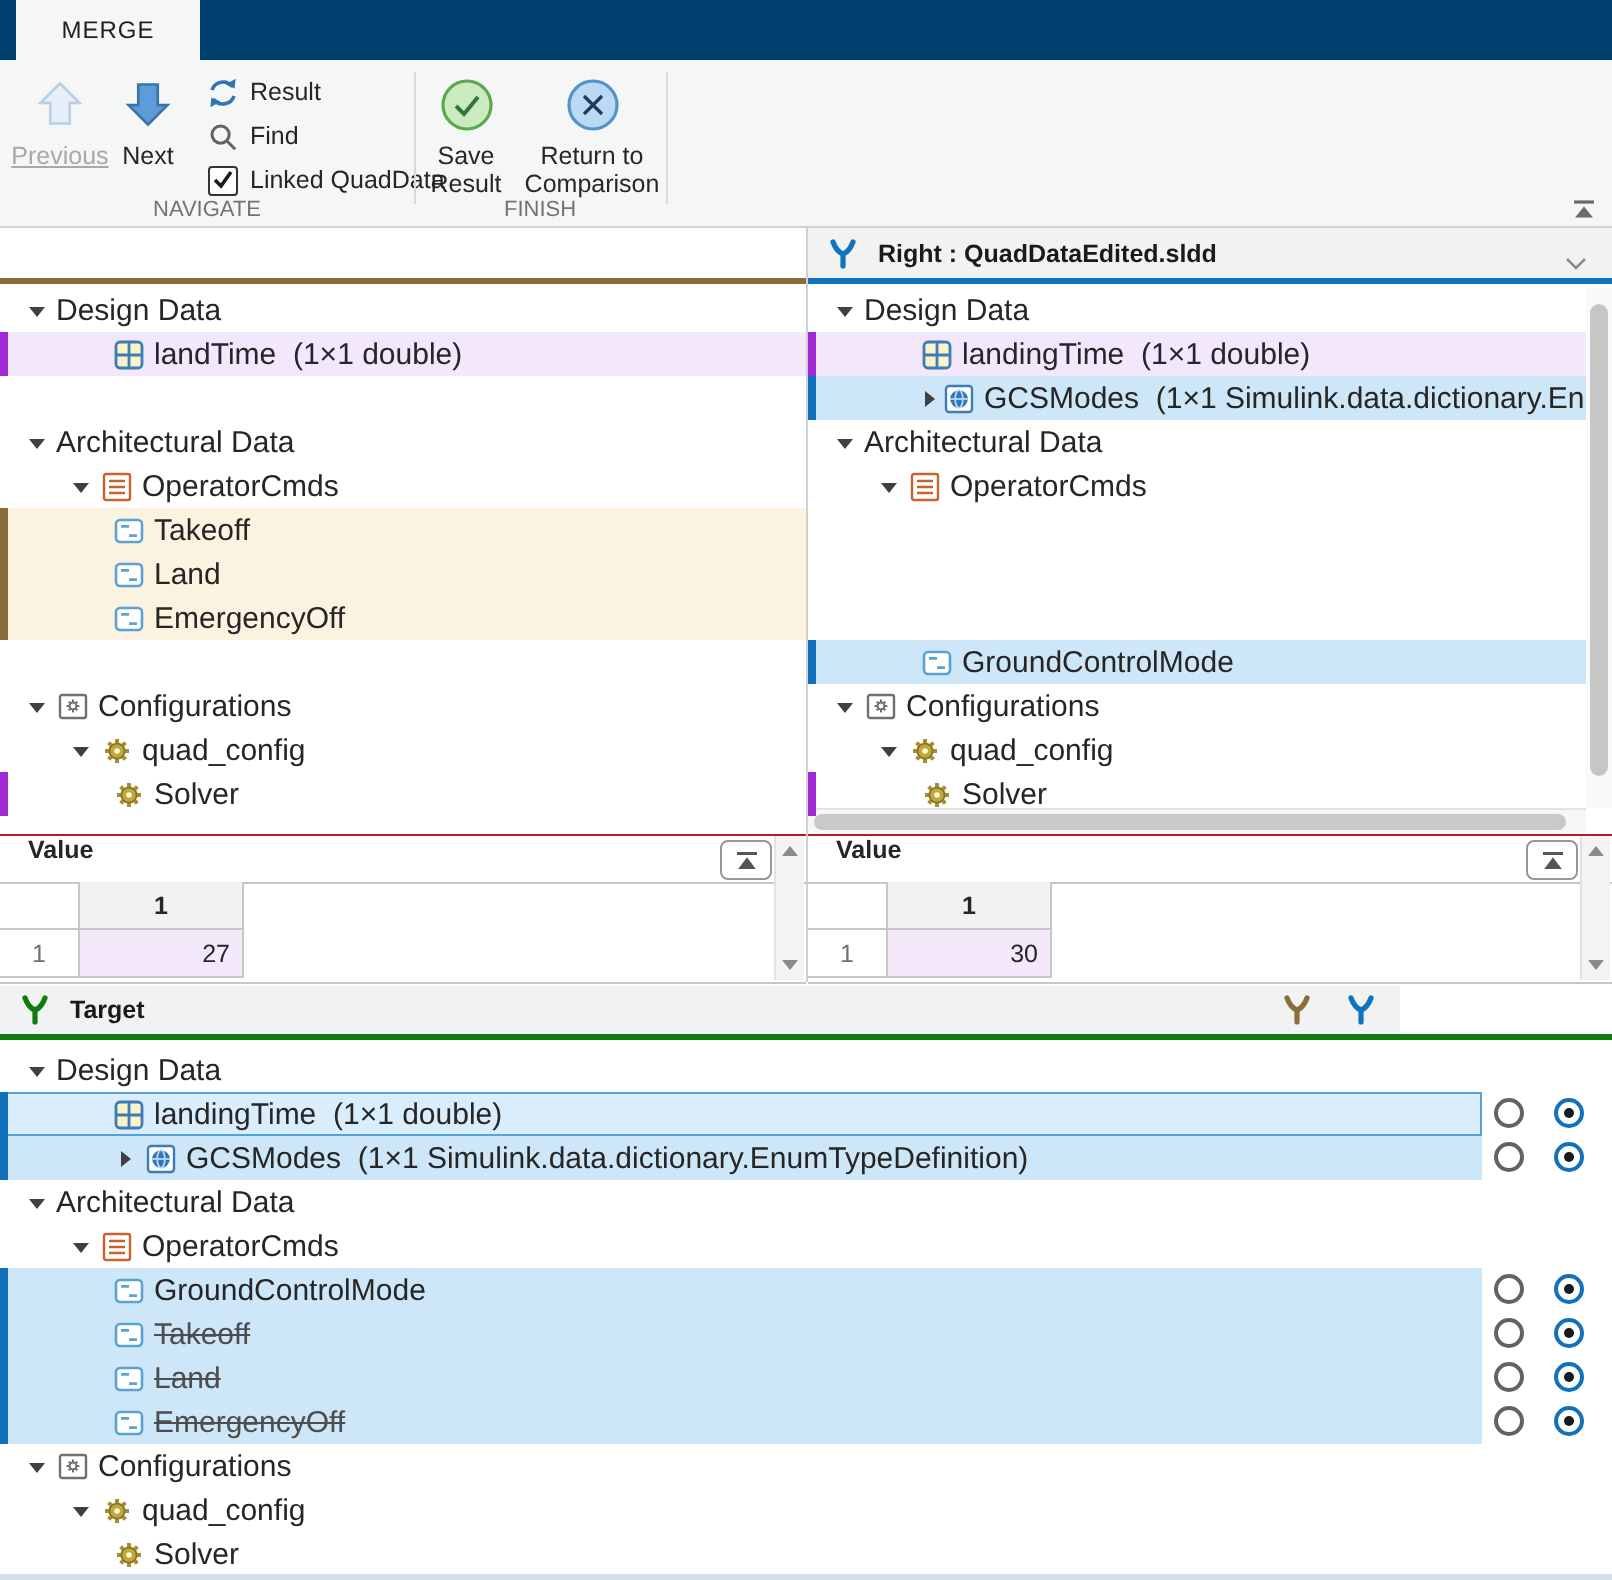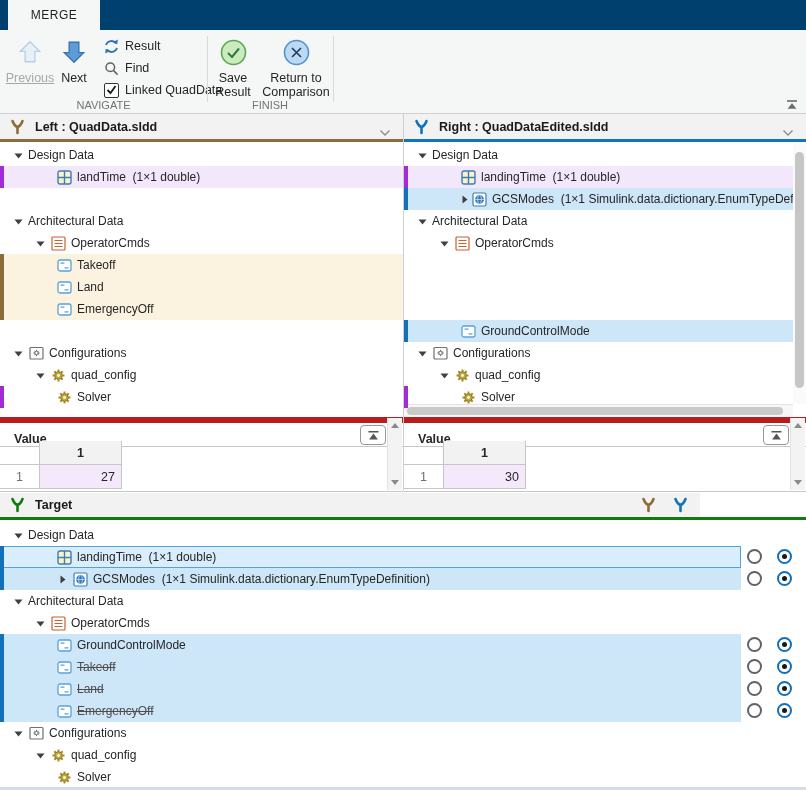--- a/index.html
+++ b/index.html
@@ -32,32 +32,32 @@
   .hl{position:absolute;left:0;top:0;bottom:0;right:0;z-index:0;box-sizing:border-box;}
   .hl-lavender{background:#F3E7FC;}
   .hl-blue{background:#CDE6F8;}
   .hl-cream{background:#FBF2E0;}
   .tgt .hl{right:auto;width:741px;}
   .hl.sel{background:#D9EDFC;border:1px solid #55A2D9;}
   .bar{position:absolute;left:0;top:0;bottom:0;width:4px;z-index:2;}
   .bar-purple{background:#A12BD6;}
   .bar-blue{background:#1171BC;}
   .bar-brown{background:#8A6D3B;}
-  .tin{position:relative;z-index:1;display:flex;align-items:center;height:100%;font-size:12px;}
+  .tin{position:relative;z-index:1;display:flex;align-items:center;height:100%;font-size:15px;}
   .arr{width:13px;display:inline-flex;justify-content:center;margin-right:3px;cursor:pointer;}
   .icn{width:16px;display:inline-flex;justify-content:center;margin-right:5px;}
   .lbl{white-space:pre;color:#262626;}
   .strike .lbl{text-decoration:line-through;color:#4d4d4d;}
   .radio{position:absolute;top:3px;width:15px;height:15px;border-radius:50%;box-sizing:border-box;background:#fff;z-index:3;cursor:pointer;}
   .r-off{left:747px;border:2px solid #5f6368;}
   .r-on{left:777px;border:2px solid #1171BC;}
   .r-on::after{content:'';position:absolute;left:3px;top:3px;width:5px;height:5px;background:#16191d;border-radius:50%;}
   
   .vwrap{position:absolute;top:417px;height:74px;background:#fff;}
-  .vhead{position:relative;height:23px;border-top:6px solid #b91c1c;border-bottom:1px solid #c6c6c6;display:flex;align-items:flex-end;}
+  .vhead{position:relative;height:23px;border-top:1px solid #b91c1c;border-bottom:1px solid #c6c6c6;display:flex;align-items:flex-start;}
   .vtitle{font-weight:bold;font-size:12.5px;margin-left:14px;}
   .vcbtn{position:absolute;right:17px;top:2px;width:24px;height:18px;border:1px solid #979797;border-radius:4px;display:flex;align-items:center;justify-content:center;background:#fff;cursor:pointer;}
   .vgrid{position:absolute;left:0;top:24px;}
   .vcell{position:absolute;box-sizing:border-box;font-size:12.5px;display:flex;align-items:center;border-right:1px solid #c6c6c6;border-bottom:1px solid #c6c6c6;}
   .vch{background:#f2f2f2;font-weight:bold;justify-content:center;}
   .vrh{color:#707070;justify-content:center;}
   .vval{background:#F4E8FB;justify-content:flex-end;padding-right:6px;}
   
   .vsb{position:absolute;width:14px;background:#f3f3f3;border-left:1px solid #e2e2e2;}
   .sbarrow{position:absolute;left:3px;width:0;height:0;border-left:4px solid transparent;border-right:4px solid transparent;}
@@ -154,33 +154,20 @@
     <div class="rsection" style="left:207px;width:126px;">FINISH</div>
     <div class="rsep" style="left:333px;"></div>
     <div class="ribcollapse">
       <svg width="14" height="12" viewBox="0 0 14 12">
           <rect x="2" y="1.2" width="10" height="1.6" fill="#6b6b6b"></rect>
           <path d="M7 4.2l4.5 5.6H2.5z" fill="#6b6b6b"></path>
         </svg>
     </div>
   </div>
 
-  <div class="phead" style="left:0;width:403px;">
-    <span class="yic">
-      <svg width="15" height="16" viewBox="0 0 15 16">
-          <path d="M2.5 2C4 6 6 7.5 7.5 8c1.5-.5 3.5-2 5-6M7.5 8v6" fill="none" stroke="#8A6D3B" stroke-width="2.6" stroke-linecap="round"></path>
-        </svg>
-    </span>
-    <span class="ptitle">Left : QuadData.sldd</span>
-    <span class="chev">
-      <svg width="12" height="8" viewBox="0 0 12 8">
-          <path d="M1.5 1.5L6 6l4.5-4.5" fill="none" stroke="#8a8a8a" stroke-width="1.3"></path>
-        </svg>
-    </span>
-  </div>
   <div class="paccent" style="left:0;width:403px;background:#8A6D3B;"></div>
 
   <div class="phead" style="left:404px;width:402px;">
     <span class="yic">
       <svg width="15" height="16" viewBox="0 0 15 16">
           <path d="M2.5 2C4 6 6 7.5 7.5 8c1.5-.5 3.5-2 5-6M7.5 8v6" fill="none" stroke="#0F74BE" stroke-width="2.6" stroke-linecap="round"></path>
         </svg>
     </span>
     <span class="ptitle">Right : QuadDataEdited.sldd</span>
     <span class="chev">

